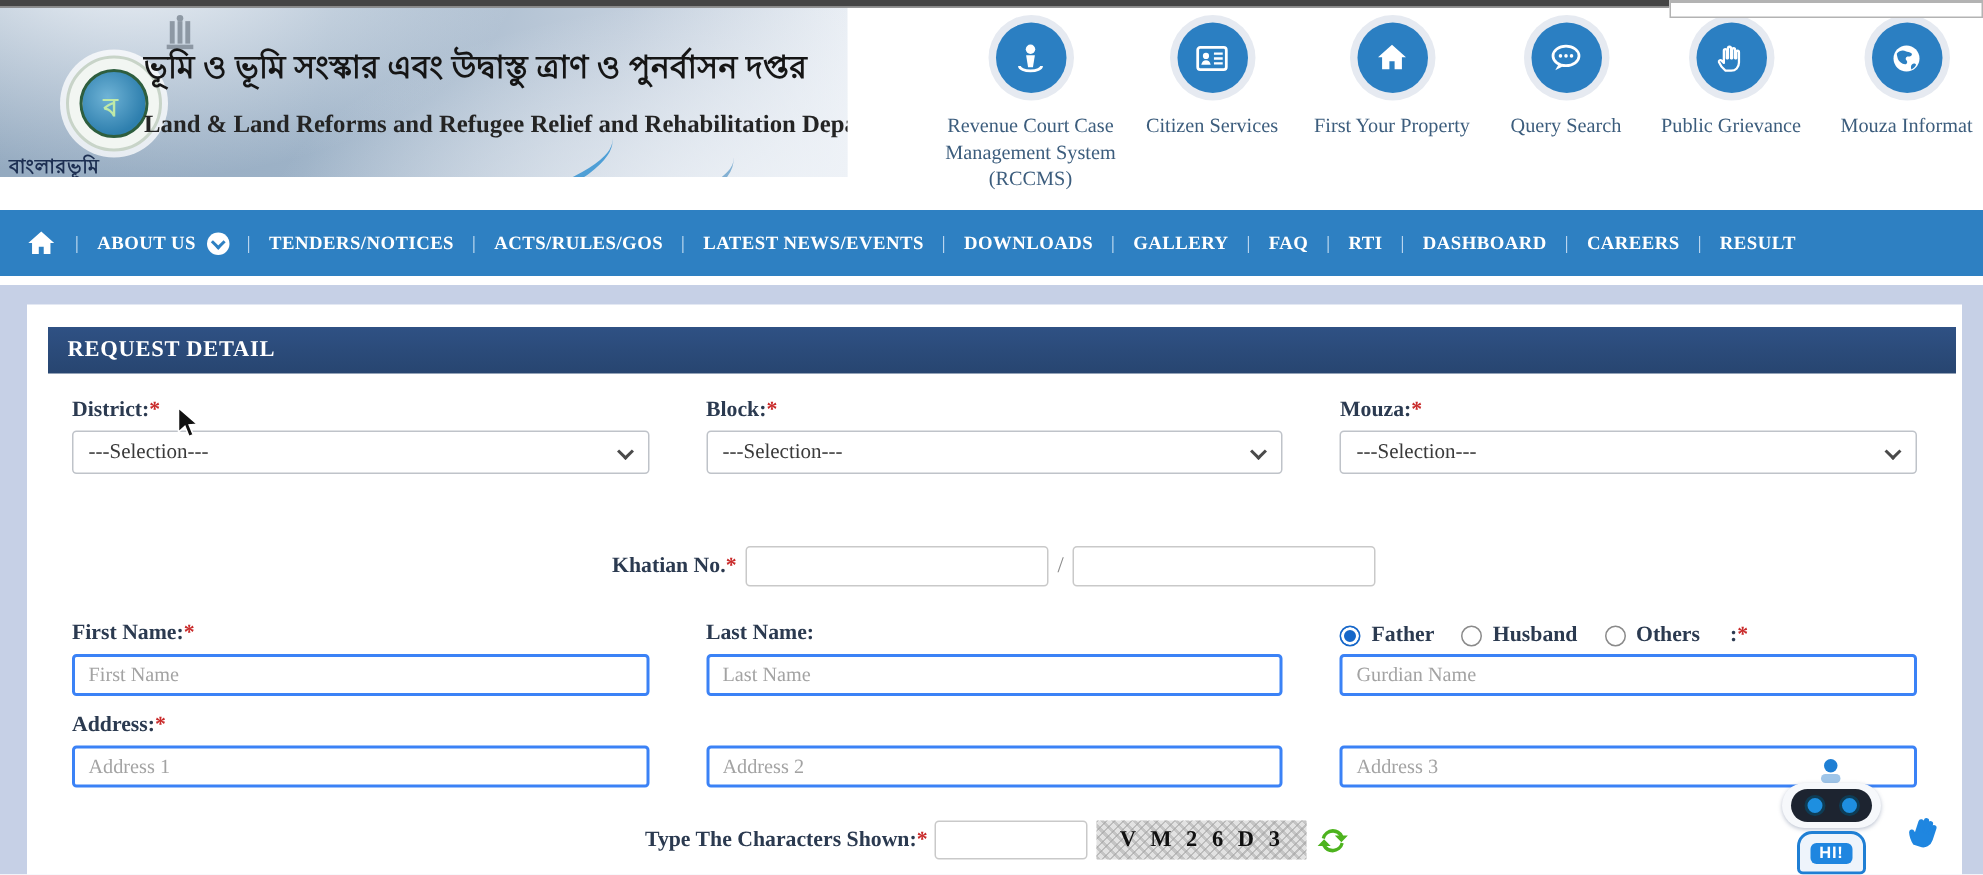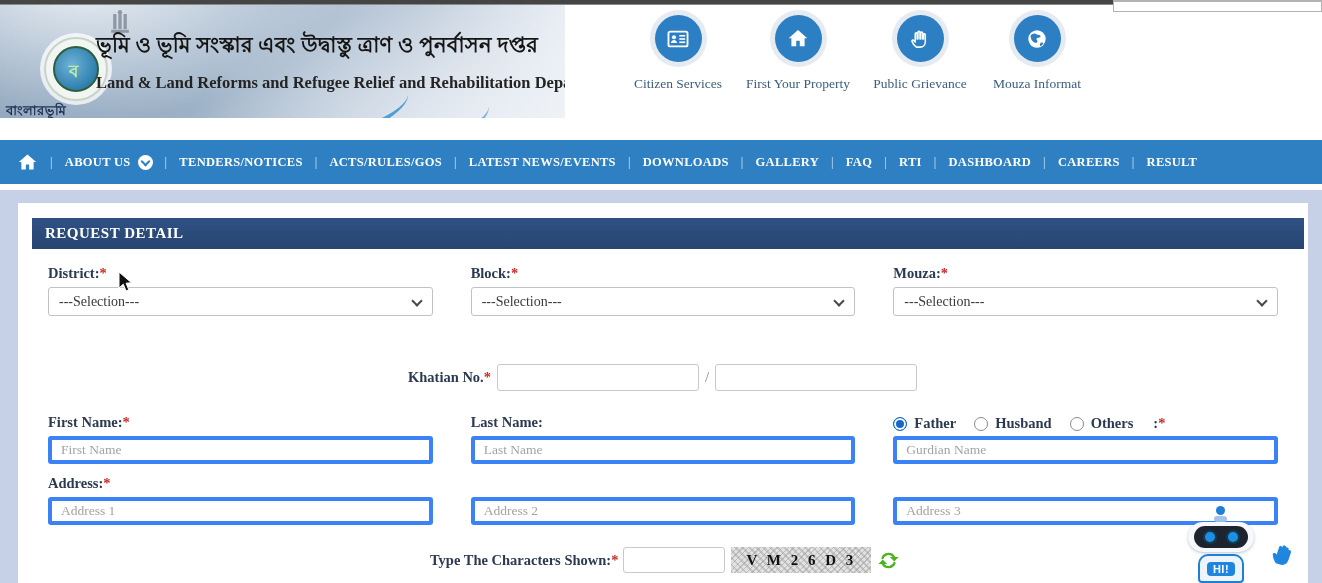--- a/index.html
+++ b/index.html
@@ -65,21 +65,21 @@
 
   .f-label { font-size:14.5px; font-weight:bold; color:#2b3a50; height:19px; }
   .req { color:#c92a2a; }
   .ghost { height:19px; }
 
   .selectbox { margin-top:3px; height:29px; border:1px solid #bfc3c9; border-radius:3px; background:#fff;
     display:flex; align-items:center; padding:0 28px 0 10px; font-size:14px; color:#3a3a3a; position:relative; cursor:pointer; }
   .sel-cv { position:absolute; right:11px; top:9px; width:8px; height:8px;
     border-right:2px solid #4a4a4a; border-bottom:2px solid #4a4a4a; transform:rotate(45deg); }
 
-  input.txt { margin-top:3px; width:100%; height:28px; border:4px solid #3b82f6; border-radius:3px;
+  input.txt { margin-top:3px; width:100%; height:28px; border:2px solid #3b82f6; border-radius:3px;
     padding:0 9px; font-size:13.5px; font-family:"Liberation Serif", serif; color:#333; background:#fff; outline:none; }
   input.txt::placeholder { color:#a3a3a3; }
 
   .khatian-row { margin-top:48px; display:flex; align-items:center; padding-left:390px; }
   .khatian-row .f-label { height:auto; margin-right:6px; }
   .kh-input { width:202px; height:27px; border:1px solid #c9c9c9; border-radius:3px; font-size:13.5px;
     font-family:"Liberation Serif", serif; padding:0 8px; outline:none; }
   .kh-sep { color:#8a8a8a; font-size:15px; margin:0 6px; }
 
   .radio-row { display:flex; align-items:center; height:19px; font-size:14.5px; font-weight:bold; color:#2b3a50; }
@@ -143,20 +143,32 @@
       </div>
     </div>
     <div class="logo-caption">বাংলারভূমি</div>
     <div class="titles">
       <div class="title-bn">ভূমি ও ভূমি সংস্কার এবং উদ্বাস্তু ত্রাণ ও পুনর্বাসন দপ্তর</div>
       <div class="title-en">Land &amp; Land Reforms and Refugee Relief and Rehabilitation Department</div>
     </div>
   </div>
 
   <nav class="quick-links">
+    <div class="ql ql-0">
+      <div class="ql-circle">
+        <svg width="26" height="26" viewBox="0 0 24 24">
+          <g fill="#fff">
+              <circle cx="12" cy="6.3" r="2.9"></circle>
+              <path d="M9.3 10h5.4l-1.2 7.4h-3z"></path>
+            </g>
+          <path d="M5.2 16.6a6.8 3 0 0 0 13.6 0" stroke="#fff" stroke-width="1.7" fill="none"></path>
+        </svg>
+      </div>
+      <div class="ql-label">Revenue Court Case Management System (RCCMS)</div>
+    </div>
     <div class="ql ql-1">
       <div class="ql-circle">
         <svg width="26" height="26" viewBox="0 0 24 24">
           <rect x="3.2" y="5.2" width="17.6" height="13.6" rx="1.6" fill="none" stroke="#fff" stroke-width="1.7"></rect>
           <circle cx="8.3" cy="10.4" r="1.9" fill="#fff"></circle>
           <path d="M5.4 15.8c.4-1.9 1.5-2.8 2.9-2.8s2.5.9 2.9 2.8z" fill="#fff"></path>
           <g stroke="#fff" stroke-width="1.5">
               <line x1="13.2" y1="9" x2="18.6" y2="9"></line>
               <line x1="13.2" y1="12" x2="18.6" y2="12"></line>
               <line x1="13.2" y1="15" x2="18.6" y2="15"></line>
@@ -165,20 +177,34 @@
       </div>
       <div class="ql-label">Citizen Services</div>
     </div>
     <div class="ql ql-2">
       <div class="ql-circle">
         <svg width="26" height="26" viewBox="0 0 24 24">
           <path d="M12 3.6l8.6 7.6h-2.5v7.4h-4.5v-4.9h-3.2v4.9H5.9v-7.4H3.4z" fill="#fff"></path>
         </svg>
       </div>
       <div class="ql-label">First Your Property</div>
+    </div>
+    <div class="ql ql-3">
+      <div class="ql-circle">
+        <svg width="26" height="26" viewBox="0 0 24 24">
+          <ellipse cx="12" cy="10.4" rx="8" ry="6" fill="none" stroke="#fff" stroke-width="1.7"></ellipse>
+          <path d="M7.6 15.2l-2.2 4 4.8-2.4z" fill="#fff"></path>
+          <g fill="#fff">
+              <circle cx="8.6" cy="10.4" r="1.1"></circle>
+              <circle cx="12" cy="10.4" r="1.1"></circle>
+              <circle cx="15.4" cy="10.4" r="1.1"></circle>
+            </g>
+        </svg>
+      </div>
+      <div class="ql-label">Query Search</div>
     </div>
     <div class="ql ql-4">
       <div class="ql-circle">
         <svg width="26" height="26" viewBox="0 0 24 24">
           <path d="M8.6 19.5c-1.9-1.5-3.4-3.7-4-5.3-.3-.9.8-1.6 1.5-1l1.5 1.5V7.3c0-1.4 1.8-1.4 1.8 0v4.6h.7V5.9c0-1.5 1.9-1.5 1.9 0v6h.7V6.7c0-1.4 1.8-1.4 1.8 0v5.2h.7V8.1c0-1.3 1.7-1.3 1.7 0v6.4c0 3.1-2.1 5-4.8 5z" fill="none" stroke="#fff" stroke-width="1.4" stroke-linejoin="round"></path>
         </svg>
       </div>
       <div class="ql-label">Public Grievance</div>
     </div>
     <div class="ql ql-5">

